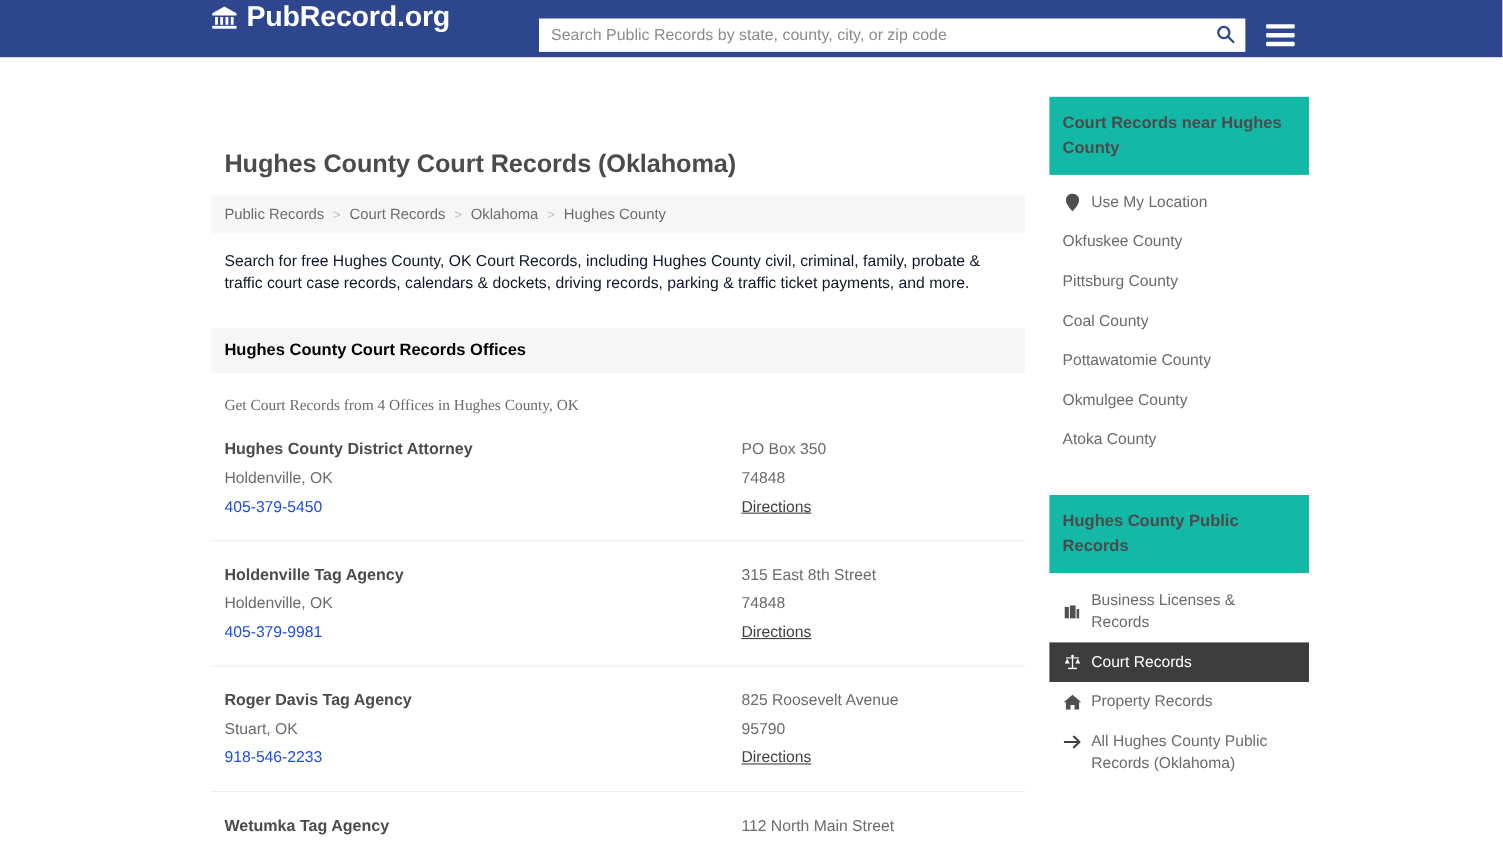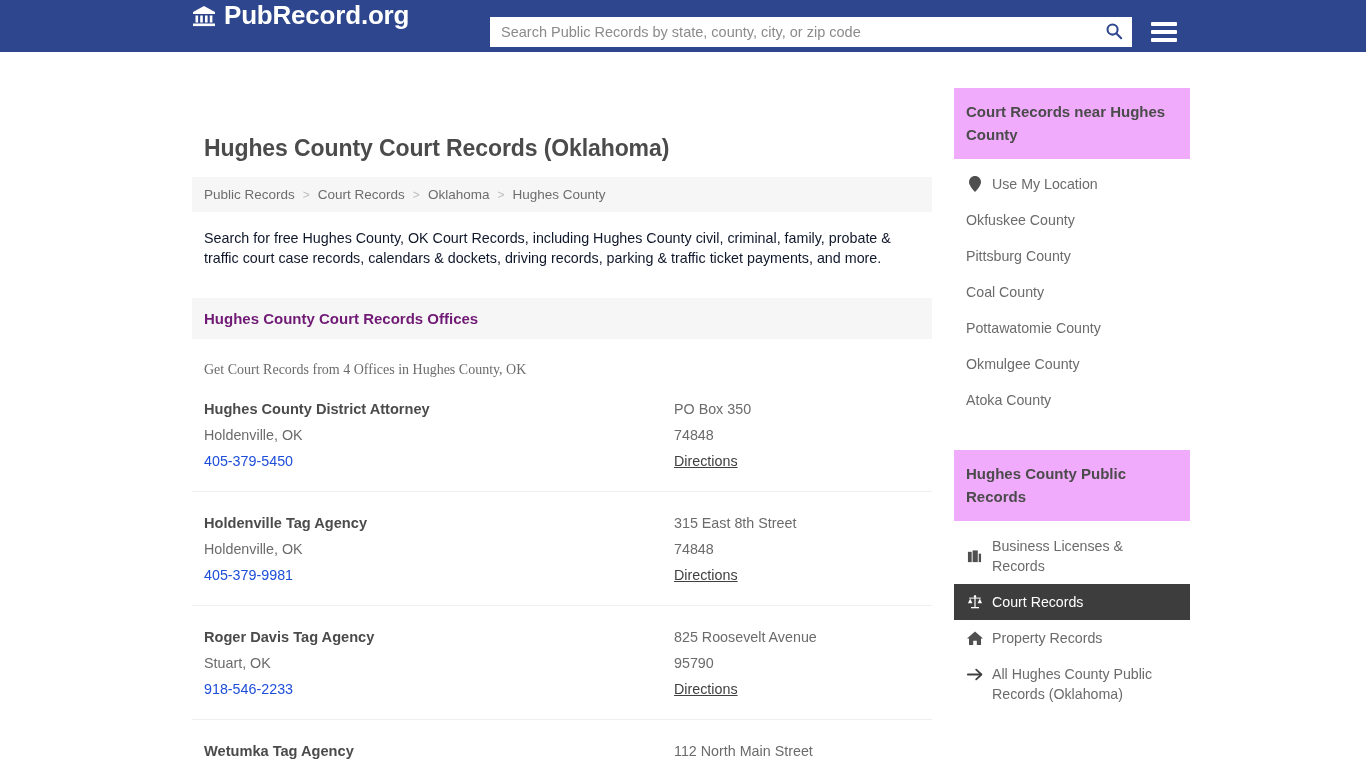--- a/index.html
+++ b/index.html
@@ -114,21 +114,21 @@
     max-width: 718px;
   }
 
   
   .section-head {
     background: #f6f6f6;
     padding: 12px 12px;
     margin-top: 30px;
     font-size: 15px;
     font-weight: bold;
-    color: #701a75;
+    color: #000000;
   }
   .section-sub {
     margin: 23px 12px 0 12px;
     font-size: 14px;
     color: #6b6b6b;
     font-family: Liberation Serif, serif;
   }
 
   
   .office {
@@ -154,21 +154,21 @@
   .directions {
     font-size: 14.3px;
     color: #3f3f3f;
     text-decoration: underline;
     line-height: 26px;
     display: inline-block;
   }
 
   
   .side-panel-head {
-    background: #f0abfc;
+    background: #14b8a6;
     padding: 12px 12px 13px 12px;
     font-size: 15px;
     font-weight: bold;
     color: #4b4b4b;
     line-height: 23px;
   }
   .side-list { margin-top: 7px; }
   .side-item {
     display: flex;
     align-items: center;

